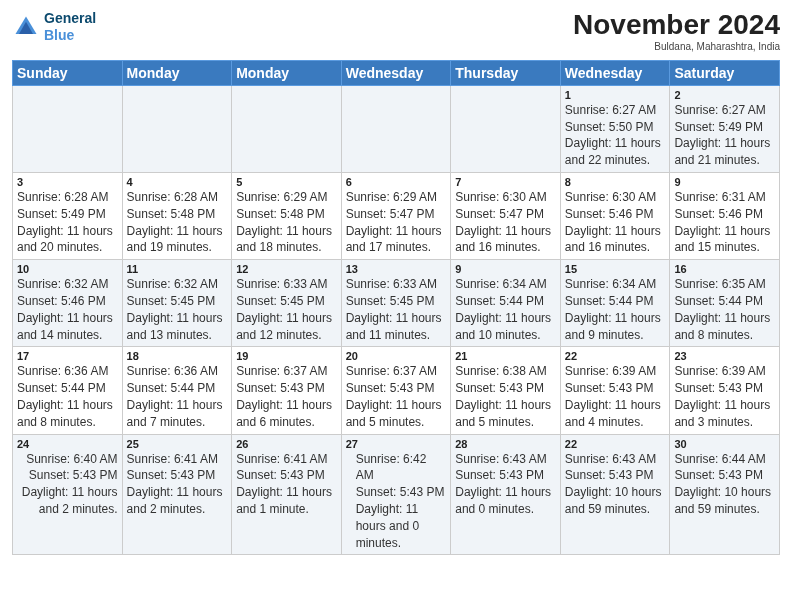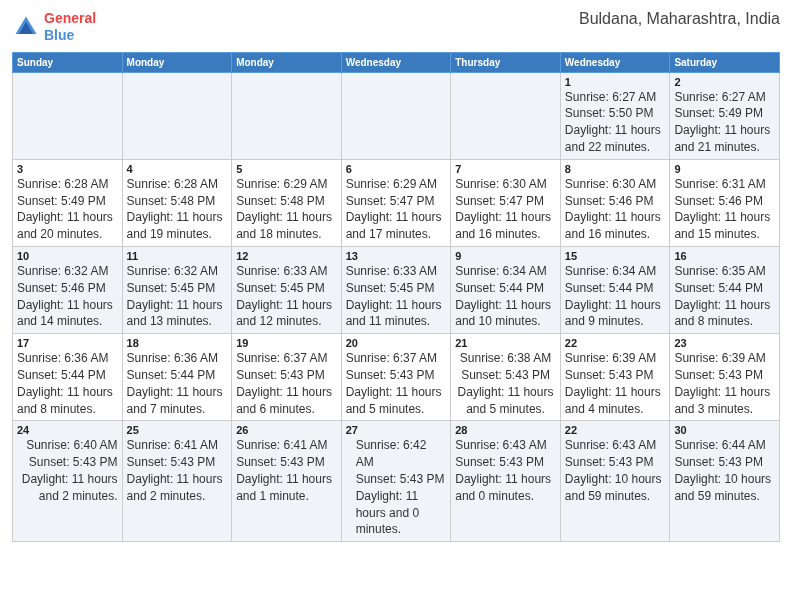--- a/index.html
+++ b/index.html
@@ -24,48 +24,48 @@
     .logo {
       display: flex;
       align-items: center;
       gap: 4px;
     }
     .logo-text {
       font-size: 14px;
       font-weight: bold;
       line-height: 1.2;
     }
-    .logo-text .general { color: #ef4444; }
+    .logo-text .general { color: #0c4a6e; }
     .logo-text .blue { color: #4a90d9; }
     .logo-icon {
       width: 28px;
       height: 28px;
     }
     .title-block {
       text-align: right;
     }
     .month-title {
       font-size: 28px;
       font-weight: bold;
       color: #222;
       line-height: 1.1;
     }
     .location {
-      font-size: 16px;
+      font-size: 10px;
       color: #444;
     }
     table {
       width: 100%;
       border-collapse: collapse;
       table-layout: fixed;
     }
     thead tr th {
       background-color: #3a7abf;
       color: #fff;
-      font-size: 10px;
+      font-size: 14px;
       font-weight: bold;
       padding: 4px 4px;
       text-align: left;
       border: 1px solid #5a9adf;
     }
     tbody tr td {
       border: 1px solid #ccc;
       vertical-align: top;
       padding: 3px 4px;
       font-size: 9px;
@@ -103,20 +103,21 @@
       <svg class="logo-icon" viewBox="0 0 32 32">
         <polygon points="16,4 28,24 4,24" fill="#4a90d9"></polygon>
         <polygon points="16,10 24,24 8,24" fill="#2a60a9"></polygon>
       </svg>
       <div class="logo-text">
         <div><span class="general">General</span></div>
         <div><span class="blue">Blue</span></div>
       </div>
     </div>
     <div class="title-block">
+      <div class="month-title">November 2024</div>
       <div class="location">Buldana, Maharashtra, India</div>
     </div>
   </div>
 
   <table>
     <thead>
       <tr>
         <th>Sunday</th>
         <th>Monday</th>
         <th>Monday</th>
@@ -254,21 +255,21 @@
 Daylight: 11 hours and 6 minutes.</div>
           </td>
           <td>
             <span class="day-num">20</span>
             <div class="day-info" style="white-space: pre-line;">Sunrise: 6:37 AM
 Sunset: 5:43 PM
 Daylight: 11 hours and 5 minutes.</div>
           </td>
           <td>
             <span class="day-num">21</span>
-            <div class="day-info" style="white-space: pre-line; text-align: center;">Sunrise: 6:38 AM
+            <div class="day-info" style="white-space: pre-line;">Sunrise: 6:38 AM
 Sunset: 5:43 PM
 Daylight: 11 hours and 5 minutes.</div>
           </td>
           <td>
             <span class="day-num">22</span>
             <div class="day-info" style="white-space: pre-line;">Sunrise: 6:39 AM
 Sunset: 5:43 PM
 Daylight: 11 hours and 4 minutes.</div>
           </td>
           <td>

